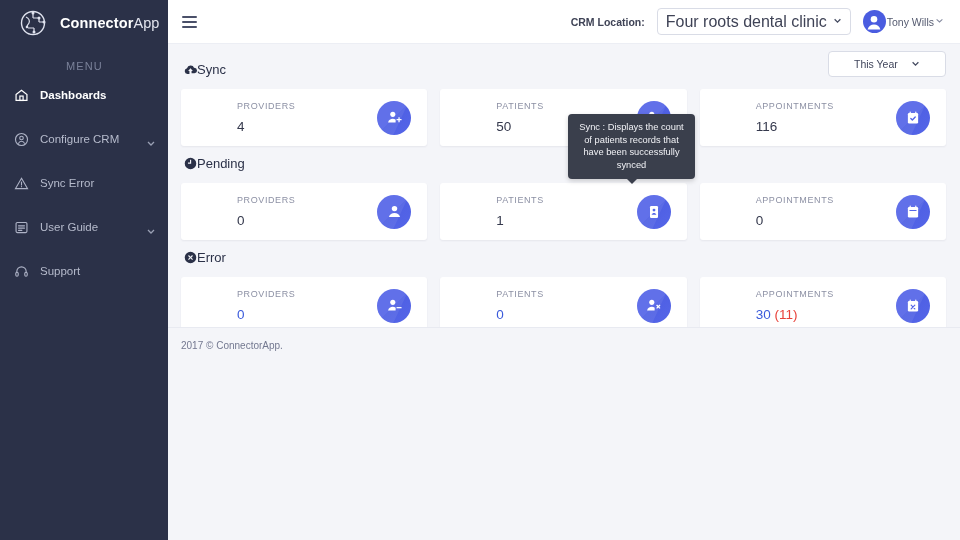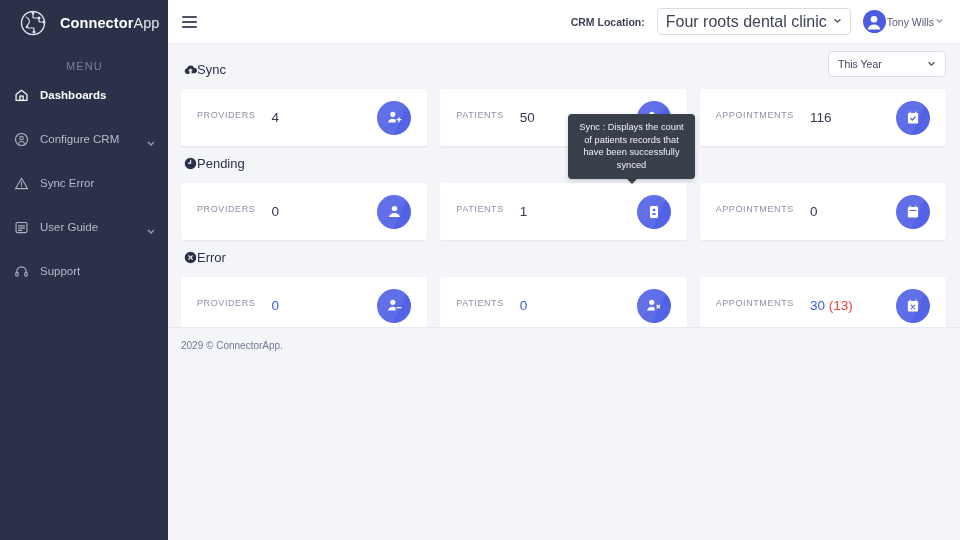--- a/index.html
+++ b/index.html
@@ -91,21 +91,21 @@
   .user-caret { font-size: 8px; color: #868ba0; }
 
   
   .content { padding: 12px 14px 0 13px; position: relative; height: 436px; }
 
   .period-select {
     position: absolute; top: 7px; right: 14px;
     width: 118px; height: 26px;
     border: 1px solid #d9dce6; border-radius: 4px; background: #fff;
     display: flex; align-items: center; justify-content: space-between;
-    padding: 0 9px; cursor: pointer;
+    padding: 0 25px; cursor: pointer;
   }
   .period-select .val { font-size: 10.5px; color: #41465c; }
   .period-select .cv { font-size: 9px; color: #444a60; }
 
   .section { margin-bottom: 4px; }
   .section-head {
     display: flex; align-items: center; 
     height: 26px; margin-bottom: 7px; padding-left: 3px;
   }
   .section-head .sico {
@@ -115,21 +115,21 @@
   .section-head .stitle { font-size: 13px; color: #2b3148; }
 
   .cards { display: flex; gap: 13px; }
   .card {
     flex: 1 1 0; height: 57px; background: #ffffff;
     border-radius: 3px;
     box-shadow: 0 1px 2px rgba(40,45,70,.07);
     display: flex; align-items: center;
     padding: 0 14px 0 16px; position: relative;
   }
-  .card-texts { display: flex; flex-direction: row; gap: 16px; }
+  .card-texts { display: flex; flex-direction: column; gap: 8px; margin-left: 40px; }
   .card-label {
     font-size: 9px; letter-spacing: .6px; color: #8c90a4; text-transform: uppercase;
   }
   .card-value { font-size: 13.5px; color: #35394d; }
   .card-value.link { color: #3b5bdb; }
   .card-value .paren { color: #e8413a; }
   .card-icon {
     position: absolute; right: 16px; top: 50%; transform: translateY(-50%);
     width: 34px; height: 34px; border-radius: 50%;
     background: linear-gradient(135deg,#5566e8 0%,#5566e8 49%,#4f60e4 50%,#5566e8 100%);
@@ -448,37 +448,37 @@
                 <circle cx="8" cy="6.3" r="3"></circle>
                   <path d="M2.4 15.8c.7-2.8 2.9-4.3 5.6-4.3 1.3 0 2.5.35 3.4 1l-.1 3.3z"></path>
                 <path d="M13.1 9.9l1.05-1.05 1.5 1.5 1.5-1.5L18.2 9.9l-1.5 1.5 1.5 1.5-1.05 1.05-1.5-1.5-1.5 1.5-1.05-1.05 1.5-1.5z"></path>
               </svg>
             </span>
           </div>
 
           <div class="card">
             <div class="card-texts">
               <span class="card-label">APPOINTMENTS</span>
-              <span class="card-value link"><span>30</span><span class="paren"> (13)</span></span>
+              <span class="card-value link"><span>30</span><span class="paren"> (11)</span></span>
             </div>
             <span class="card-icon">
               <svg viewBox="0 0 20 20" width="16" height="16" fill="none">
                 <rect x="3.6" y="3.8" width="12.8" height="13" rx="1.6" fill="#ffffff"></rect>
                 <path d="M6.5 2.6v2.4M13.5 2.6v2.4" stroke="#ffffff" stroke-width="1.5" stroke-linecap="round"></path>
                 <path d="M7.7 8.9l4.6 4.6M12.3 8.9l-4.6 4.6" stroke="#5566e8" stroke-width="1.5" stroke-linecap="round"></path>
               </svg>
             </span>
           </div>
         </div>
       </div>
 
       <div class="tooltip">
         <div class="tooltip-text">Sync : Displays the count of patients records that have been successfully synced</div>
       </div>
 
     </div>
 
     <footer class="footer">
-      <span class="footer-text">2029 © ConnectorApp.</span>
+      <span class="footer-text">2017 © ConnectorApp.</span>
     </footer>
 
   </section>
 </div>
 
 </body></html>

